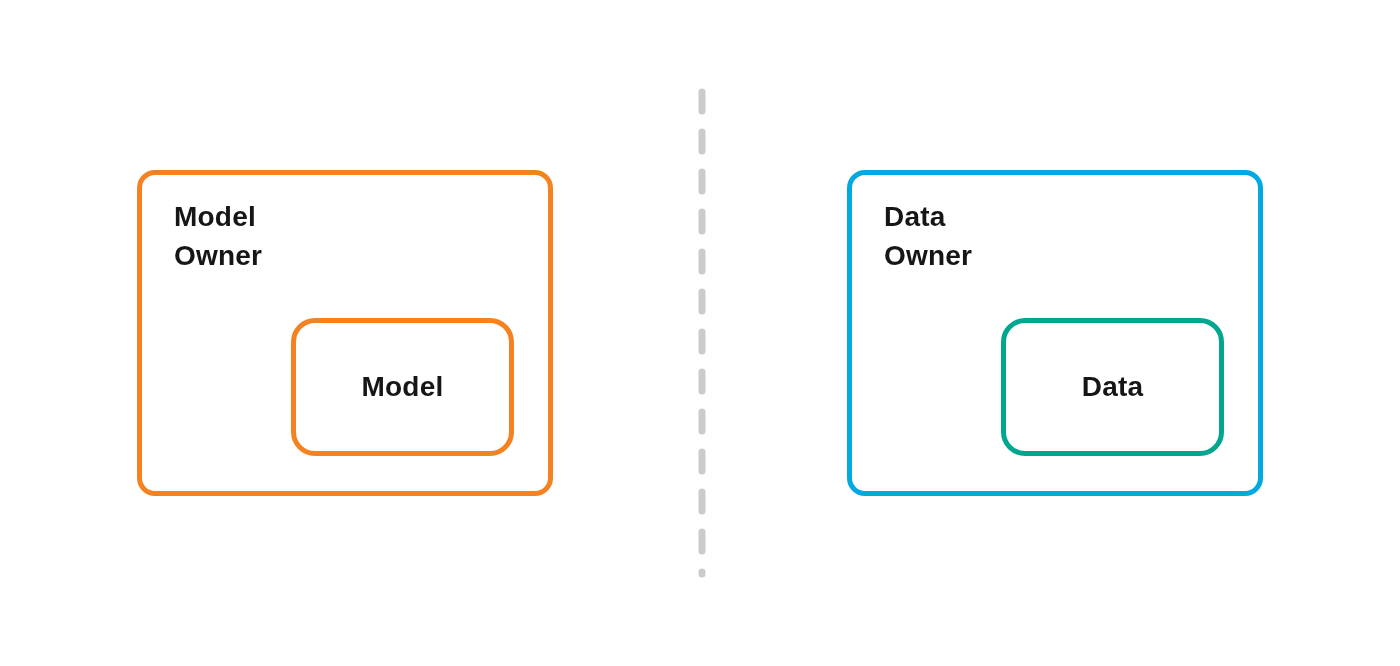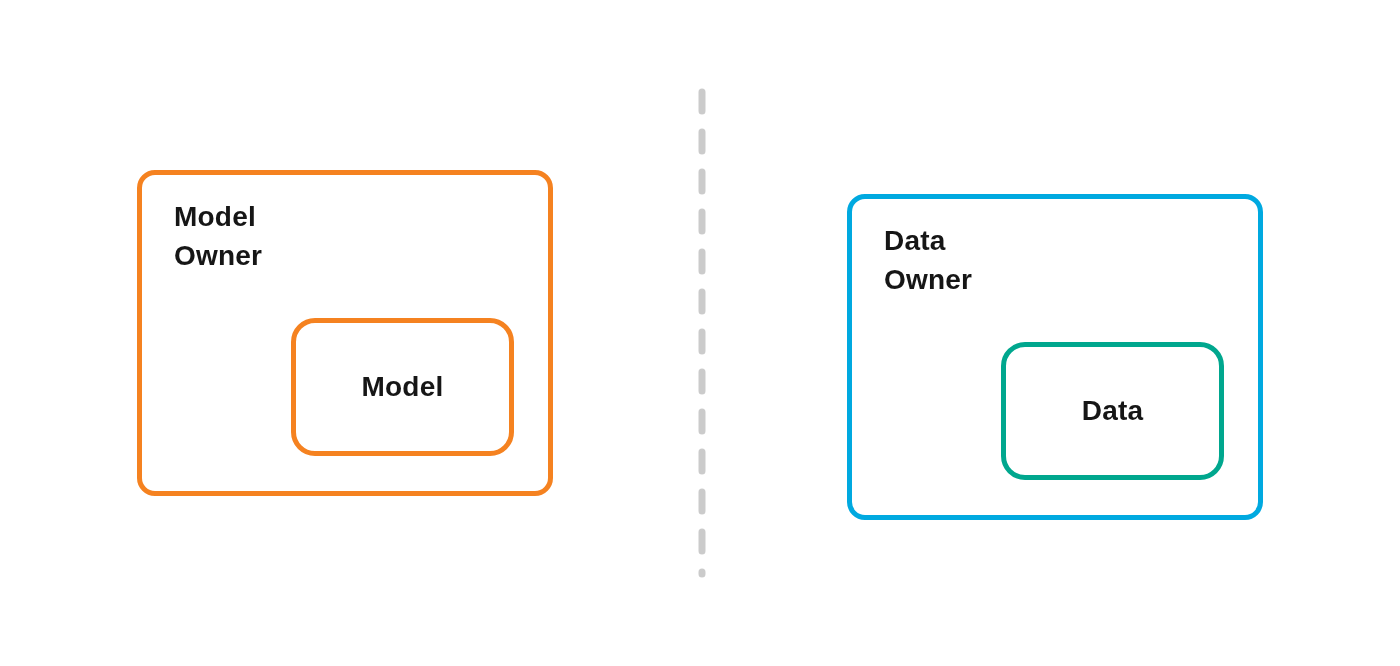--- a/index.html
+++ b/index.html
@@ -19,21 +19,21 @@
     position: absolute;
     top: 170px;
     width: 416px;
     height: 326px;
     border: 5px solid #000;
     border-radius: 18px;
     box-sizing: border-box;
     background: #ffffff;
   }
   .owner-box.left  { left: 137px; }
-  .owner-box.right { left: 847px; margin-top: 24px; }
+  .owner-box.right { left: 847px; }
   .owner-label {
     position: absolute;
     left: 32px;
     top: 22px;
     font-size: 28px;
     font-weight: 700;
     line-height: 39px;
     color: #161616;
     white-space: pre-line;
     letter-spacing: 0.2px;

